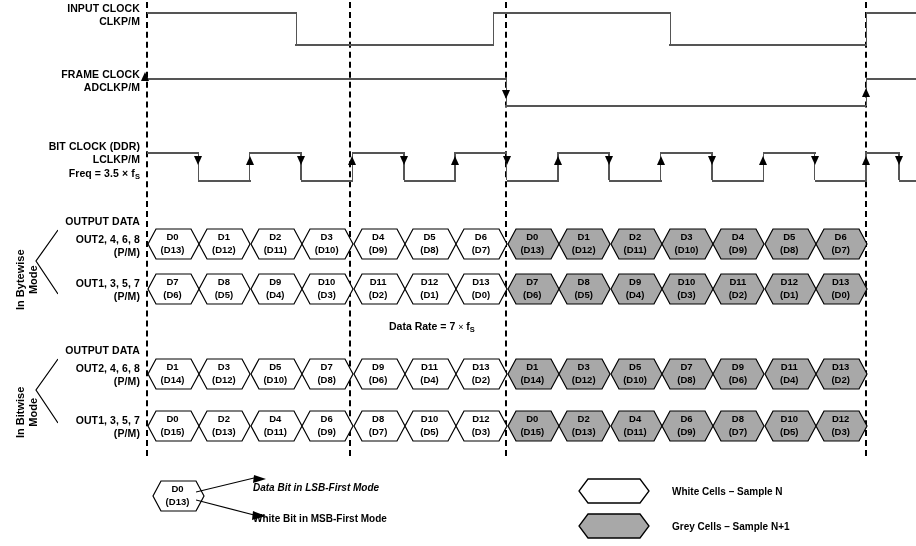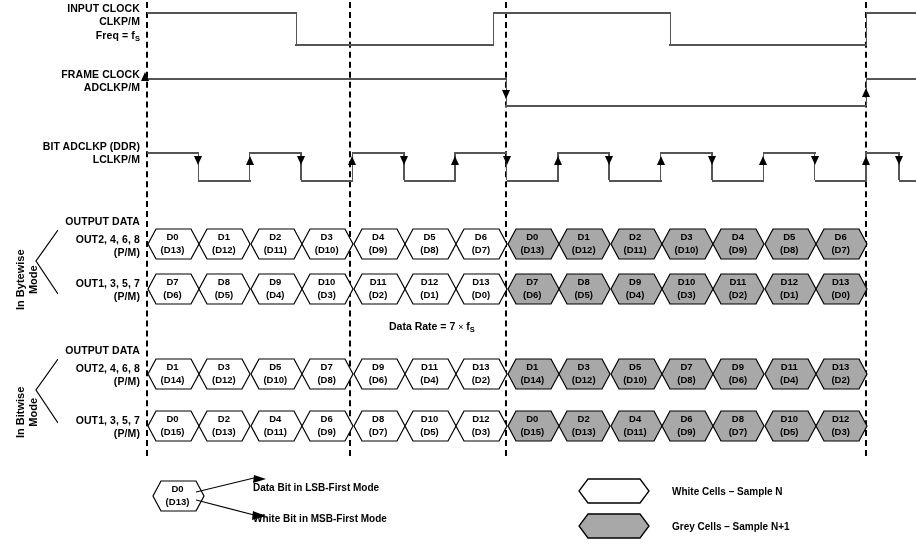--- a/index.html
+++ b/index.html
@@ -44,23 +44,20 @@
 
 <div class="stage">
 
   <div class="dash" style="left:146px;top:2px;height:454px;"></div>
   <div class="dash" style="left:349px;top:2px;height:454px;"></div>
   <div class="dash" style="left:505px;top:2px;height:454px;"></div>
   <div class="dash" style="left:865px;top:2px;height:454px;"></div>
 
   <div class="lbl" style="left:0;top:2px;width:140px;">INPUT CLOCK</div>
   <div class="lbl" style="left:0;top:15px;width:140px;">CLKP/M</div>
-  <div class="lbl" style="left:0;top:29px;width:140px;">
-    <span>Freq = f</span><span class="sub">S</span>
-  </div>
 
   <div>
     <div class="hline" style="left:147px;top:12px;width:150px;"></div>
     <div class="vline" style="left:295.5px;top:12px;height:33px;"></div>
     <div class="hline" style="left:295px;top:44px;width:199px;"></div>
     <div class="vline" style="left:492.5px;top:12px;height:33px;"></div>
     <div class="hline" style="left:493px;top:12px;width:178px;"></div>
     <div class="vline" style="left:669.5px;top:12px;height:33px;"></div>
     <div class="hline" style="left:669px;top:44px;width:198px;"></div>
     <div class="vline" style="left:865.5px;top:12px;height:33px;"></div>
@@ -74,22 +71,25 @@
     <div class="hline" style="left:145px;top:78px;width:361px;"></div>
     <div class="vline" style="left:505.5px;top:78px;height:28px;"></div>
     <div class="hline" style="left:505px;top:105px;width:361px;"></div>
     <div class="vline" style="left:865.5px;top:78px;height:28px;"></div>
     <div class="hline" style="left:866px;top:78px;width:50px;"></div>
     <div class="arrow-u" style="left:141px;top:72px;"></div>
     <div class="arrow-d" style="left:502px;top:90px;"></div>
     <div class="arrow-u" style="left:862px;top:88px;"></div>
   </div>
 
-  <div class="lbl" style="left:0;top:140px;width:140px;">BIT ADCLKP (DDR)</div>
+  <div class="lbl" style="left:0;top:140px;width:140px;">BIT CLOCK (DDR)</div>
   <div class="lbl" style="left:0;top:153px;width:140px;">LCLKP/M</div>
+  <div class="lbl" style="left:0;top:167px;width:140px;">
+    <span>Freq = 3.5 × f</span><span class="sub">S</span>
+  </div>
 
   <div id="bitclk">
       <div class="hline" style="left: 147px; top: 152px; width: 52.3571px;"></div>
       <div class="vline" style="left: 197.607px; top: 152px; height: 28px;"></div>
       <div class="arrow-d" style="left: 194.357px; top: 156px;"></div>
       <div class="hline" style="left: 198.357px; top: 180px; width: 52.3571px;"></div>
       <div class="vline" style="left: 248.964px; top: 152px; height: 28px;"></div>
       <div class="arrow-u" style="left: 245.714px; top: 156px;"></div>
       <div class="hline" style="left: 249.714px; top: 152px; width: 52.3571px;"></div>
       <div class="vline" style="left: 300.321px; top: 152px; height: 28px;"></div>
@@ -577,21 +577,21 @@
       <div class="t2">(D13)</div>
     </div>
   <svg class="ptr" style="left:196px;top:475px;" width="70" height="20">
     <line x1="0" y1="17" x2="58" y2="3" stroke="#000" stroke-width="1.2"></line>
     <polygon points="58,0 70,4 57,8" fill="#000"></polygon>
   </svg>
   <svg class="ptr" style="left:196px;top:497px;" width="70" height="24">
     <line x1="0" y1="3" x2="58" y2="18" stroke="#000" stroke-width="1.2"></line>
     <polygon points="57,14 70,19 56,23" fill="#000"></polygon>
   </svg>
-  <div class="legtxt" style="left:253px;top:482px;">Data Bit in LSB-First Mode</div>
+  <div class="legtxt" style="left:253px;top:482px;font-style:italic;">Data Bit in LSB-First Mode</div>
   <div class="legtxt" style="left:253px;top:513px;">White Bit in MSB-First Mode</div>
 
   <svg class="ptr" style="left:578px;top:477px;" width="72" height="28">
     <polygon points="10,2 62,2 71,14 62,26 10,26 1,14" fill="#ffffff" stroke="#000" stroke-width="1.3"></polygon>
   </svg>
   <div class="legtxt" style="left:672px;top:486px;">White Cells – Sample N</div>
 
   <svg class="ptr" style="left:578px;top:512px;" width="72" height="28">
     <polygon points="10,2 62,2 71,14 62,26 10,26 1,14" fill="#a8a8a8" stroke="#000" stroke-width="1.3"></polygon>
   </svg>

